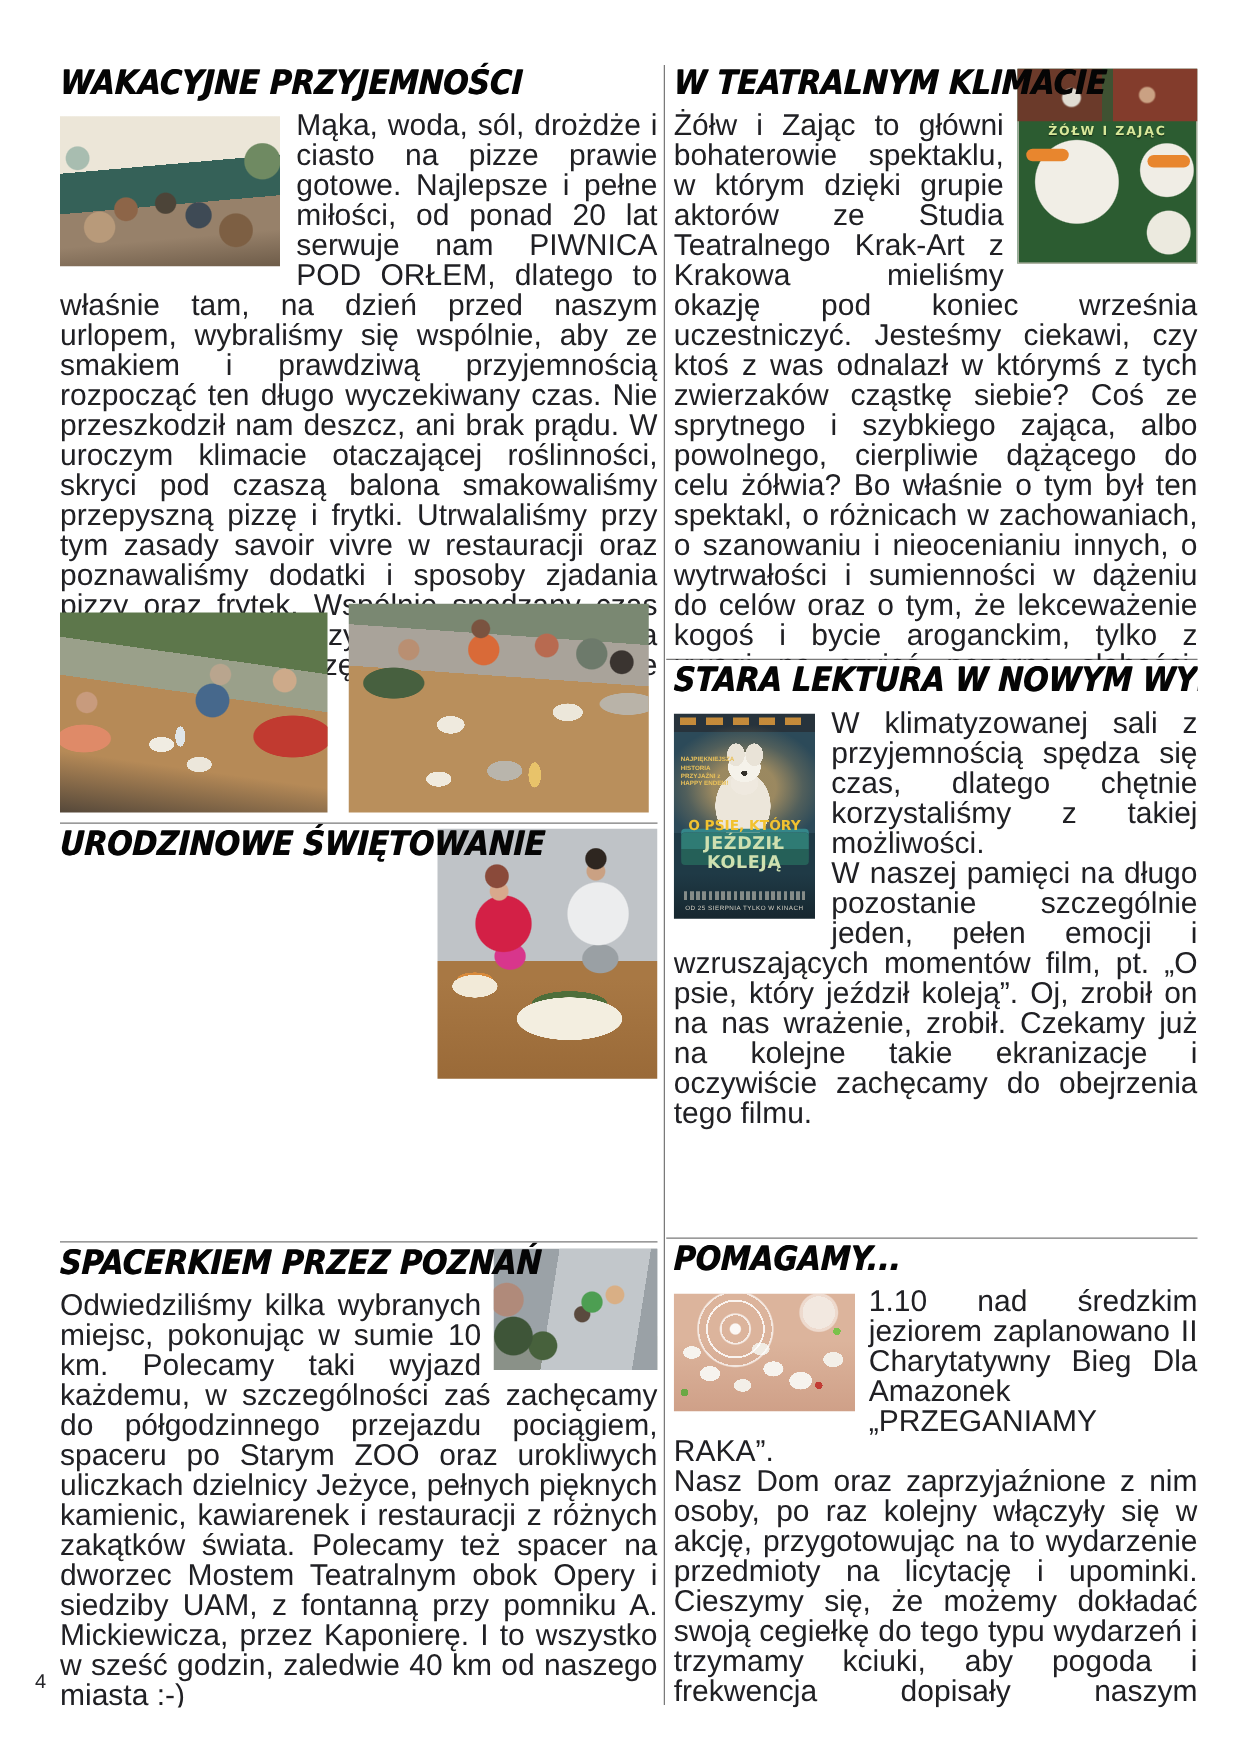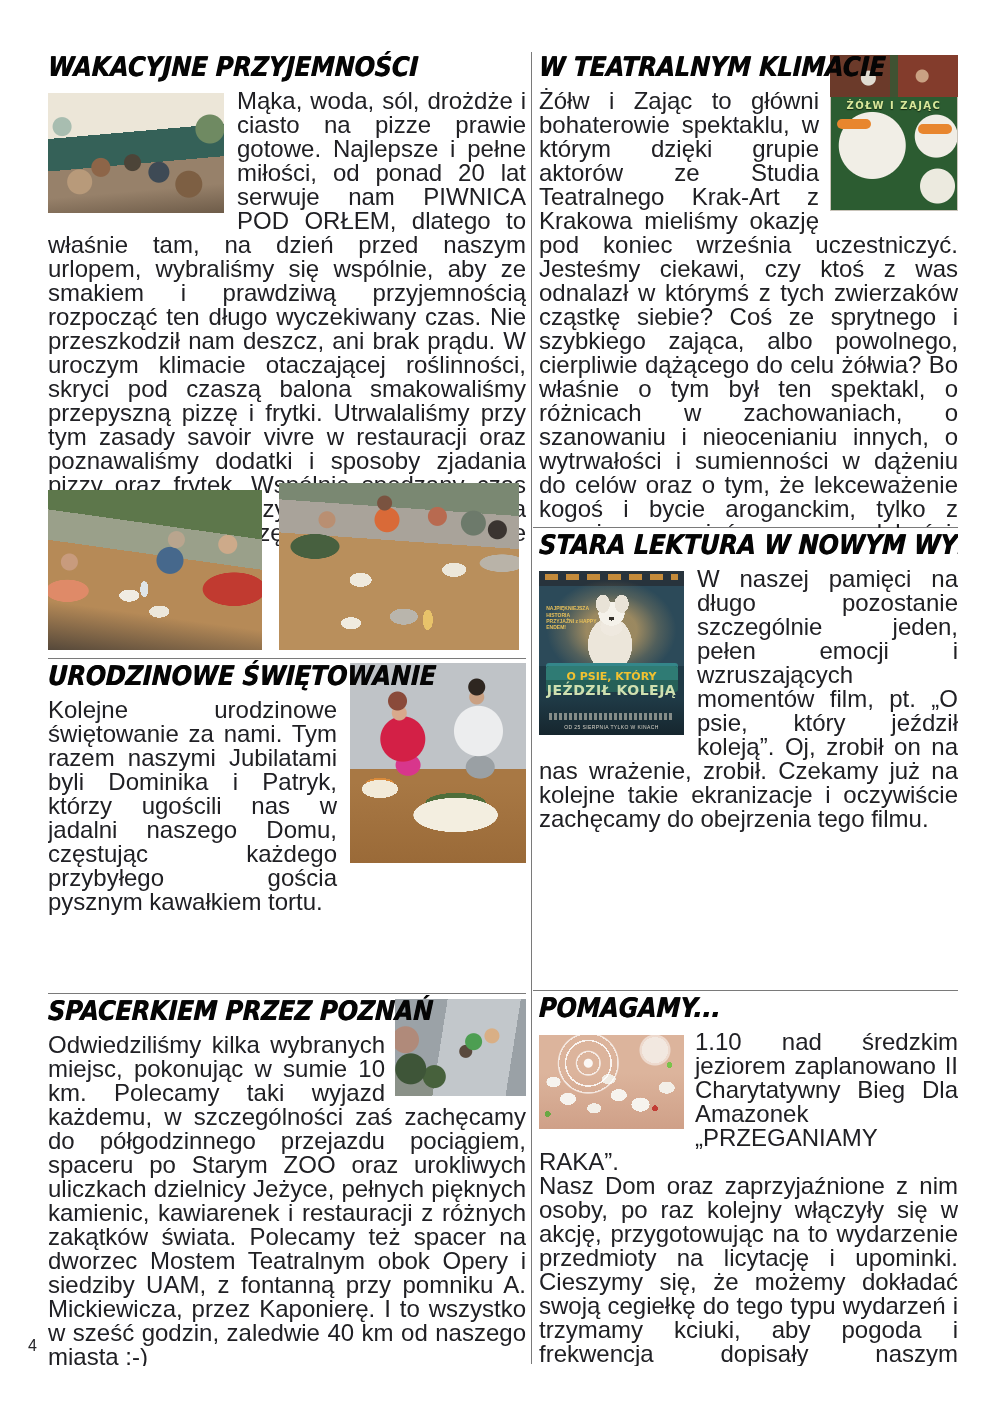--- a/index.html
+++ b/index.html
@@ -86,21 +86,21 @@
   .photo-poznan{float:right;width:131px;height:97px;margin:3px 0 4px 10px;
     background:
       radial-gradient(circle at 60% 44%,#4d9e52 0 8px,rgba(77,158,82,0) 9px),
       radial-gradient(circle at 74% 38%,#d9af85 0 7px,rgba(217,175,133,0) 8px),
       radial-gradient(circle at 54% 54%,#5a4a3e 0 6px,rgba(90,74,62,0) 7px),
       radial-gradient(circle at 8% 42%,#b08a7a 0 13px,rgba(176,138,122,0) 14px),
       radial-gradient(circle at 12% 72%,#3e5538 0 15px,rgba(62,85,56,0) 16px),
       radial-gradient(circle at 30% 80%,#47613c 0 11px,rgba(71,97,60,0) 12px),
       linear-gradient(99deg,rgba(0,0,0,0) 36%,#c2c7cb 36% 86%,#9aa1a6 86% 100%),
       linear-gradient(180deg,#9ba2a7 0 72%,#8a9188 72% 100%);}
-  .poster-zolw{float:right;position:relative;width:128px;height:156px;margin:3px 0 6px 11px;
+  .poster-zolw{float:right;position:relative;width:144px;height:156px;margin:3px 0 6px 11px;
     background:
       radial-gradient(circle at 33% 58%,#f1eee6 0 33px,rgba(241,238,230,0) 34px),
       radial-gradient(circle at 83% 52%,#f0ede5 0 21px,rgba(240,237,229,0) 22px),
       radial-gradient(circle at 84% 84%,#eceadf 0 17px,rgba(236,234,223,0) 18px),
       radial-gradient(circle at 85% 85%,#3f7d35 0 9px,rgba(63,125,53,0) 10px),
       #2c5c31;
     box-shadow:0 0 0 1px #c9c4ba inset;}
   .pz-photos{position:absolute;left:0;top:0;width:100%;height:27%;
     background:
       radial-gradient(circle at 30% 55%,#e0dcd2 0 7px,rgba(224,220,210,0) 8px),
@@ -114,21 +114,21 @@
   .pz-tag2{right:6px;top:44%;}
   .poster-opsie{float:left;position:relative;width:113px;height:164px;margin:4px 13px 4px 0;
     background:
       radial-gradient(2.5px 2px at 50% 29%,#33302a 0 100%,rgba(51,48,42,0) 101%),
       radial-gradient(7px 9px at 44% 20%,#e9e3d7 0 100%,rgba(233,227,215,0) 101%),
       radial-gradient(7px 9px at 57% 20%,#e9e3d7 0 100%,rgba(233,227,215,0) 101%),
       radial-gradient(13px 12px at 50% 26%,#f5f2ea 0 100%,rgba(245,242,234,0) 101%),
       radial-gradient(11px 9px at 50% 34%,#efe9df 0 100%,rgba(239,233,223,0) 101%),
       radial-gradient(22px 27px at 49% 45%,#ece6da 0 100%,rgba(236,230,218,0) 101%),
       radial-gradient(90px 70px at 50% 36%,rgba(214,170,100,.65) 0 28%,rgba(214,170,100,.22) 52%,rgba(214,170,100,0) 72%),
-      linear-gradient(180deg,#27333c 0 9%,#2c4a59 9% 58%,#1f3a46 58% 78%,#16262e 100%); padding-left: 32px;}
+      linear-gradient(180deg,#27333c 0 9%,#2c4a59 9% 58%,#1f3a46 58% 78%,#16262e 100%);}
   .op-names{position:absolute;left:4%;top:3px;width:92%;height:6px;opacity:.85;
     background:repeating-linear-gradient(90deg,#e09a3a 0 13px,rgba(0,0,0,0) 13px 21px);}
   .op-tagline{position:absolute;left:5%;top:21%;width:36%;font-size:5px;line-height:1.25;
     color:#e8c05a;font-weight:bold;text-align:left;}
   .op-cases{position:absolute;left:5%;top:58%;width:91%;height:16%;border-radius:3px;
     background:linear-gradient(180deg,#2f7b74 0 52%,#256058 52% 100%);
     box-shadow:0 -3px 0 0 #34868a;}
   .op-title{position:absolute;left:0;bottom:22%;width:100%;text-align:center;
     font-family:"DejaVu Sans",sans-serif;font-weight:bold;line-height:1.12;}
   .op-title .t1{font-size:11px;color:#f2c230;display:block;}
@@ -174,21 +174,20 @@
     </div>
     <div class="photo-row">
       <div class="ph photo-pizza1"></div>
       <div class="ph photo-pizza2"></div>
     </div>
   </section>
 
   <section class="sec sec-l2">
     <div class="ph photo-birthday"></div>
     <h2 class="headline">URODZINOWE ŚWIĘTOWANIE</h2>
-    <p class="bodytext">Kolejne urodzinowe świętowanie za nami. Tym razem naszymi Jubilatami byli Dominika i Patryk, którzy ugościli nas w jadalni naszego Domu, częstując każdego przybyłego gościa pysznym kawałkiem tortu.</p>
   </section>
 
   <section class="sec sec-l3">
     <div class="ph photo-poznan"></div>
     <h2 class="headline">SPACERKIEM PRZEZ POZNAŃ</h2>
     <p class="bodytext">Odwiedziliśmy kilka wybranych miejsc, pokonując w sumie 10 km. Polecamy taki wyjazd każdemu, w szczególności zaś zachęcamy do półgodzinnego przejazdu pociągiem, spaceru po Starym ZOO oraz urokliwych uliczkach dzielnicy Jeżyce, pełnych pięknych kamienic, kawiarenek i restauracji z różnych zakątków świata. Polecamy też spacer na dworzec Mostem Teatralnym obok Opery i siedziby UAM, z fontanną przy pomniku A. Mickiewicza, przez Kaponierę. I to wszystko w sześć godzin, zaledwie 40 km od naszego miasta :-)</p>
   </section>
 
   <section class="sec sec-r1">
     <div class="ph poster-zolw">
@@ -208,20 +207,21 @@
         <div class="op-names"></div>
         <div class="op-tagline">NAJPIĘKNIEJSZA HISTORIA PRZYJAŹNI z HAPPY ENDEM!</div>
         <div class="op-cases"></div>
         <div class="op-title">
           <span class="t1">O PSIE, KTÓRY</span>
           <span class="t2">JEŹDZIŁ KOLEJĄ</span>
         </div>
         <div class="op-credits"></div>
         <div class="op-release">OD 25 SIERPNIA TYLKO W KINACH</div>
       </div>
+      <p class="bodytext">W klimatyzowanej sali z przyjemnością spędza się czas, dlatego chętnie korzystaliśmy z takiej możliwości.</p>
       <p class="bodytext">W naszej pamięci na długo pozostanie szczególnie jeden, pełen emocji i wzruszających momentów film, pt. „O psie, który jeździł koleją”. Oj, zrobił on na nas wrażenie, zrobił. Czekamy już na kolejne takie ekranizacje i oczywiście zachęcamy do obejrzenia tego filmu.</p>
     </div>
   </section>
 
   <section class="sec sec-r3">
     <h2 class="headline">POMAGAMY...</h2>
     <div>
       <div class="ph photo-pomagamy"></div>
       <p class="bodytext">1.10 nad średzkim jeziorem zaplanowano II Charytatywny Bieg Dla Amazonek „PRZEGANIAMY RAKA”.</p>
       <p class="bodytext">Nasz Dom oraz zaprzyjaźnione z nim osoby, po raz kolejny włączyły się w akcję, przygotowując na to wydarzenie przedmioty na licytację i upominki. Cieszymy się, że możemy dokładać swoją cegiełkę do tego typu wydarzeń i trzymamy kciuki, aby pogoda i frekwencja dopisały naszym Amozonkom. W końcu cel, jaki przyświeca tej akcji jest niezwykle ważny i istotny w ich codziennym życiu.</p>

